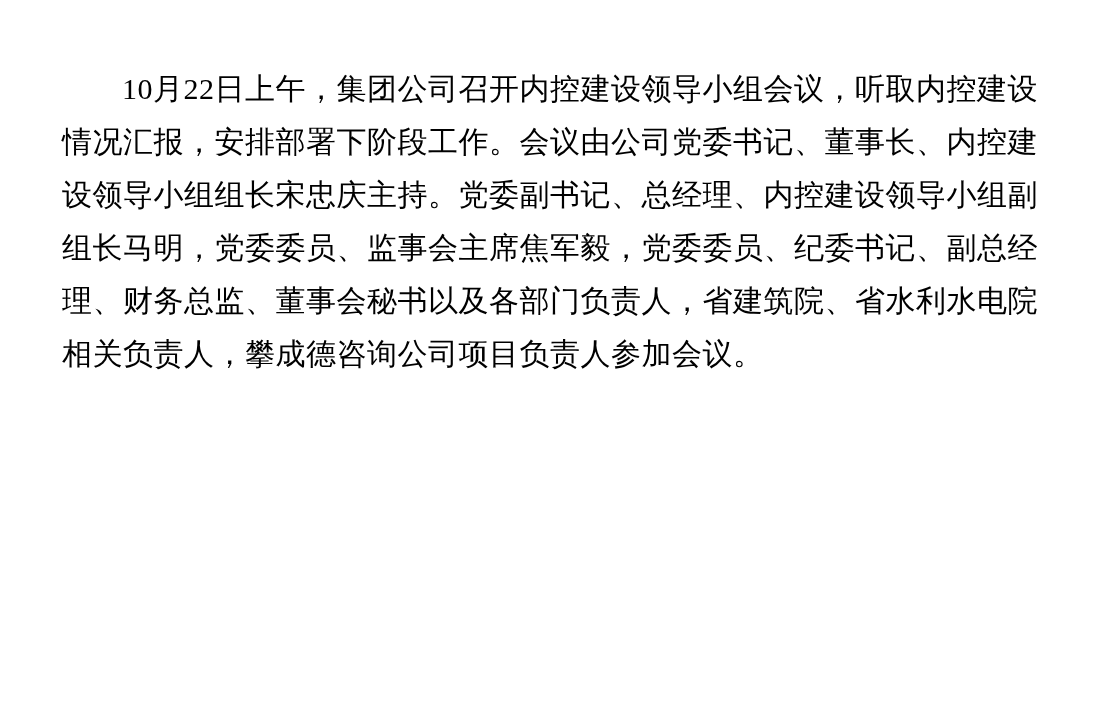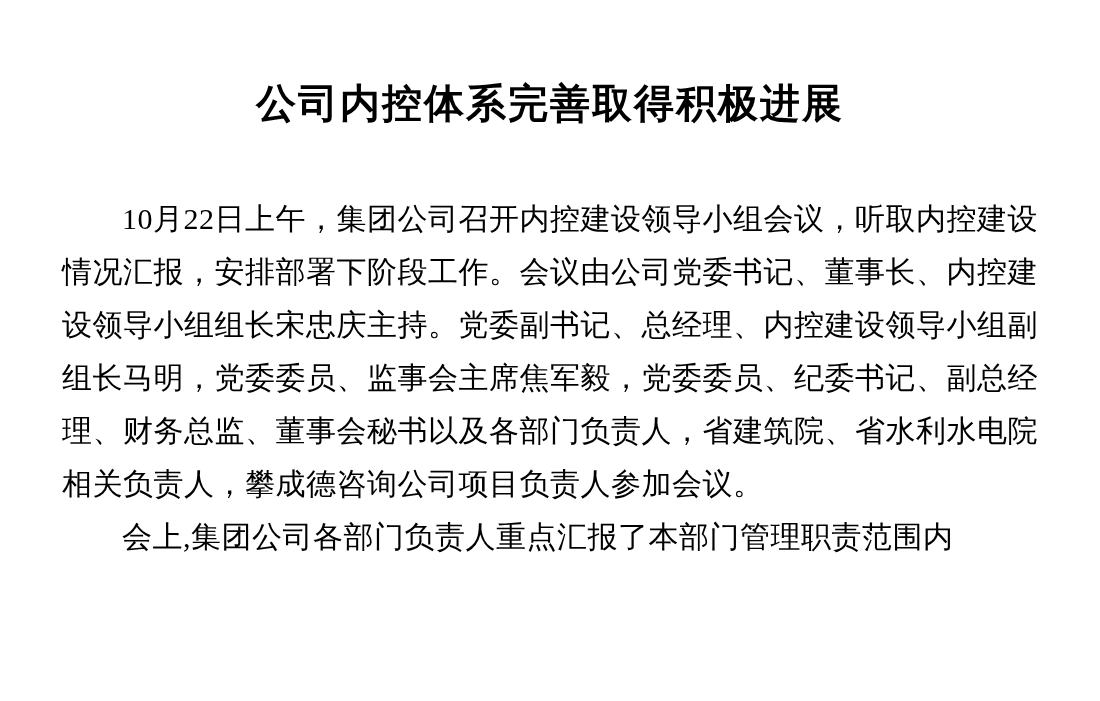--- a/index.html
+++ b/index.html
@@ -47,18 +47,16 @@
     color: #000000;
   }
   .para + .para {
     margin-top: 0px;
   }
 </style>
 </head>
 <body>
 
 <div class="page">
-  <h1 class="doc-title">公司内控体系完善取得积极进展</h1>
   <div class="body-block">
     <p class="para">10月22日上午，集团公司召开内控建设领导小组会议，听取内控建设情况汇报，安排部署下阶段工作。会议由公司党委书记、董事长、内控建设领导小组组长宋忠庆主持。党委副书记、总经理、内控建设领导小组副组长马明，党委委员、监事会主席焦军毅，党委委员、纪委书记、副总经理、财务总监、董事会秘书以及各部门负责人，省建筑院、省水利水电院相关负责人，攀成德咨询公司项目负责人参加会议。</p>
-    <p class="para">会上,集团公司各部门负责人重点汇报了本部门管理职责范围内</p>
   </div>
 </div>
 
 </body></html>

